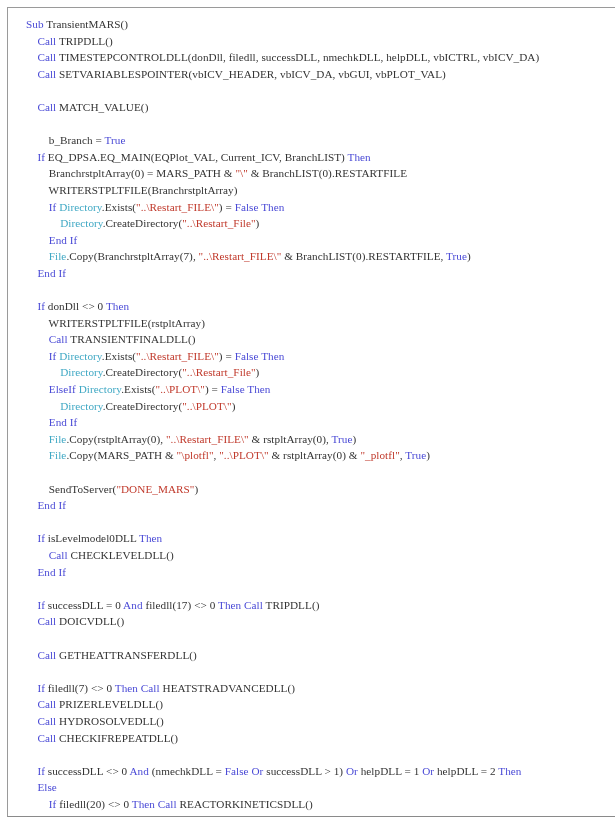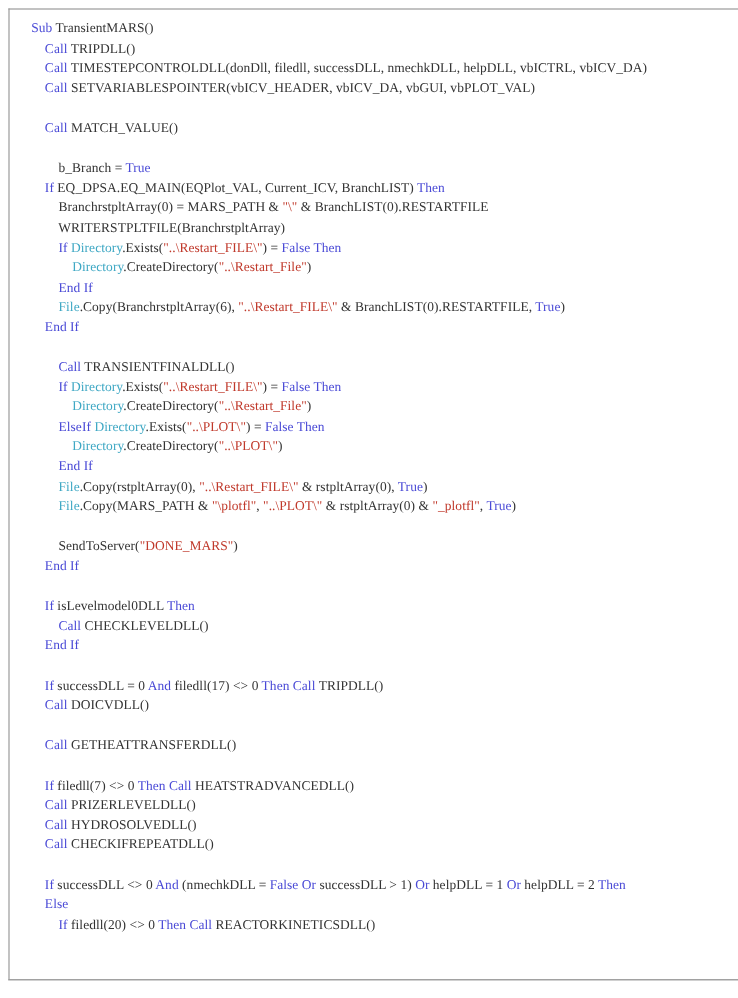--- a/index.html
+++ b/index.html
@@ -58,23 +58,25 @@
       <div class="code-line blank">&nbsp;</div>
       <div class="code-line"><span class="pl">    </span><span class="kw">Call</span><span class="pl"> MATCH_VALUE()</span></div>
       <div class="code-line blank">&nbsp;</div>
       <div class="code-line"><span class="pl">        </span><span class="pl">b_Branch = </span><span class="kw">True</span></div>
       <div class="code-line"><span class="pl">    </span><span class="kw">If</span><span class="pl"> EQ_DPSA.EQ_MAIN(EQPlot_VAL, Current_ICV, BranchLIST) </span><span class="kw">Then</span></div>
       <div class="code-line"><span class="pl">        </span><span class="pl">BranchrstpltArray(0) = MARS_PATH &amp; </span><span class="str">"\"</span><span class="pl"> &amp; BranchLIST(0).RESTARTFILE</span></div>
       <div class="code-line"><span class="pl">        </span><span class="pl">WRITERSTPLTFILE(BranchrstpltArray)</span></div>
       <div class="code-line"><span class="pl">        </span><span class="kw">If</span><span class="pl"> </span><span class="cls">Directory</span><span class="pl">.Exists(</span><span class="str">"..\Restart_FILE\"</span><span class="pl">) = </span><span class="kw">False Then</span></div>
       <div class="code-line"><span class="pl">            </span><span class="cls">Directory</span><span class="pl">.CreateDirectory(</span><span class="str">"..\Restart_File"</span><span class="pl">)</span></div>
       <div class="code-line"><span class="pl">        </span><span class="kw">End If</span></div>
-      <div class="code-line"><span class="pl">        </span><span class="cls">File</span><span class="pl">.Copy(BranchrstpltArray(6), </span><span class="str">"..\Restart_FILE\"</span><span class="pl"> &amp; BranchLIST(0).RESTARTFILE, </span><span class="kw">True</span><span class="pl">)</span></div>
+      <div class="code-line"><span class="pl">        </span><span class="cls">File</span><span class="pl">.Copy(BranchrstpltArray(7), </span><span class="str">"..\Restart_FILE\"</span><span class="pl"> &amp; BranchLIST(0).RESTARTFILE, </span><span class="kw">True</span><span class="pl">)</span></div>
       <div class="code-line"><span class="pl">    </span><span class="kw">End If</span></div>
       <div class="code-line blank">&nbsp;</div>
+      <div class="code-line"><span class="pl">    </span><span class="kw">If</span><span class="pl"> donDll &lt;&gt; 0 </span><span class="kw">Then</span></div>
+      <div class="code-line"><span class="pl">        </span><span class="pl">WRITERSTPLTFILE(rstpltArray)</span></div>
       <div class="code-line"><span class="pl">        </span><span class="kw">Call</span><span class="pl"> TRANSIENTFINALDLL()</span></div>
       <div class="code-line"><span class="pl">        </span><span class="kw">If</span><span class="pl"> </span><span class="cls">Directory</span><span class="pl">.Exists(</span><span class="str">"..\Restart_FILE\"</span><span class="pl">) = </span><span class="kw">False Then</span></div>
       <div class="code-line"><span class="pl">            </span><span class="cls">Directory</span><span class="pl">.CreateDirectory(</span><span class="str">"..\Restart_File"</span><span class="pl">)</span></div>
       <div class="code-line"><span class="pl">        </span><span class="kw">ElseIf</span><span class="pl"> </span><span class="cls">Directory</span><span class="pl">.Exists(</span><span class="str">"..\PLOT\"</span><span class="pl">) = </span><span class="kw">False Then</span></div>
       <div class="code-line"><span class="pl">            </span><span class="cls">Directory</span><span class="pl">.CreateDirectory(</span><span class="str">"..\PLOT\"</span><span class="pl">)</span></div>
       <div class="code-line"><span class="pl">        </span><span class="kw">End If</span></div>
       <div class="code-line"><span class="pl">        </span><span class="cls">File</span><span class="pl">.Copy(rstpltArray(0), </span><span class="str">"..\Restart_FILE\"</span><span class="pl"> &amp; rstpltArray(0), </span><span class="kw">True</span><span class="pl">)</span></div>
       <div class="code-line"><span class="pl">        </span><span class="cls">File</span><span class="pl">.Copy(MARS_PATH &amp; </span><span class="str">"\plotfl"</span><span class="pl">, </span><span class="str">"..\PLOT\"</span><span class="pl"> &amp; rstpltArray(0) &amp; </span><span class="str">"_plotfl"</span><span class="pl">, </span><span class="kw">True</span><span class="pl">)</span></div>
       <div class="code-line blank">&nbsp;</div>
       <div class="code-line"><span class="pl">        </span><span class="pl">SendToServer(</span><span class="str">"DONE_MARS"</span><span class="pl">)</span></div>

